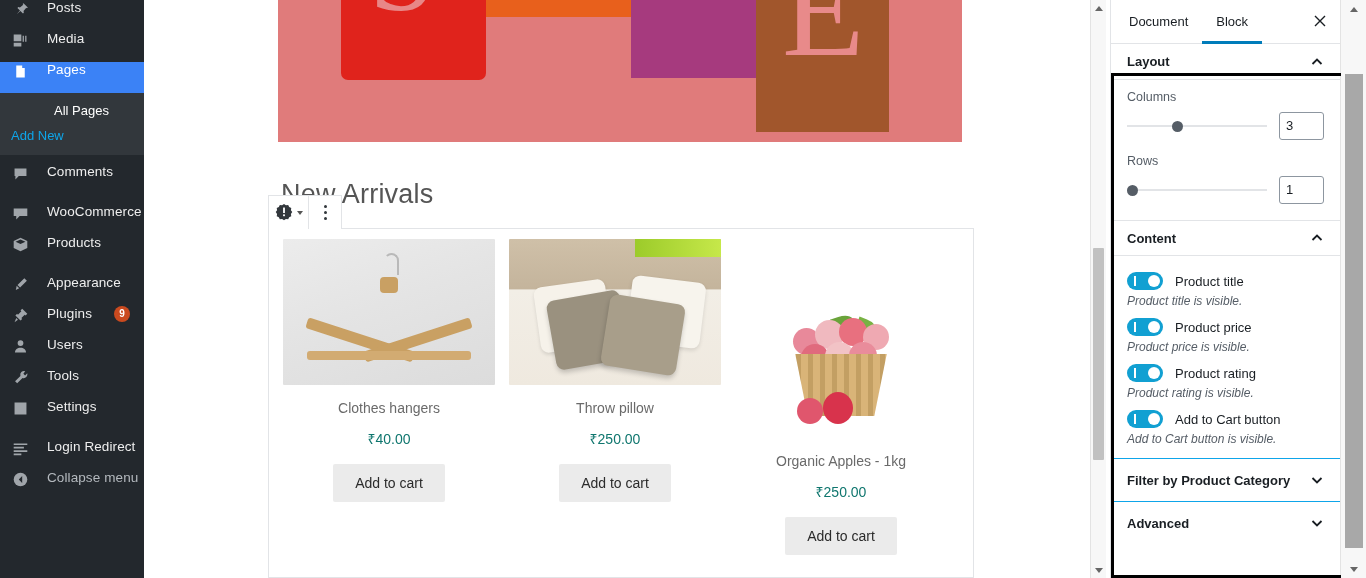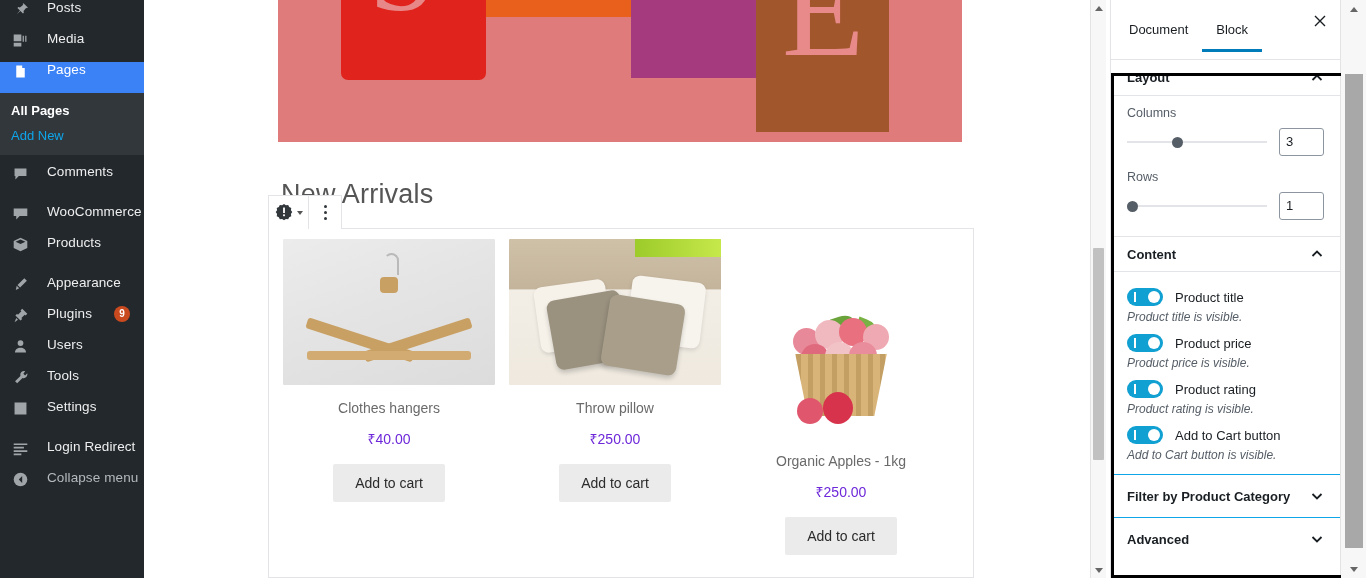--- a/index.html
+++ b/index.html
@@ -25,21 +25,21 @@
     position: absolute; right: -8px; top: 50%; margin-top: -8px;
     width: 0; height: 0;
     border-top: 8px solid transparent; border-bottom: 8px solid transparent;
     border-right: 8px solid #f1f1f1;
   }
   .menu-gap { height: 9px; }
   .submenu { background: #32373c; padding: 5px 0 7px 0; }
   .submenu .sub {
     padding: 3px 0 3px 11px; font-size: 13px; color: #0ea5e9; line-height: 19px;
   }
-  .submenu .sub.current { color: #fff; font-weight: bold; }
+  .submenu .sub.current { color: #fff; font-weight: normal; margin-left: 43px; }
   .menu-icon {
     width: 19px; height: 19px; display: inline-flex;
     align-items: center; justify-content: center; flex: 0 0 19px;
   }
   .menu-icon svg { width: 17px; height: 17px; fill: #a0a5aa; }
   .menu-item.current .menu-icon svg { fill: #fff; }
   .count-badge {
     display: inline-block; background: #ca4a1f; color: #fff;
     border-radius: 10px; font-size: 10px; line-height: 16px;
     min-width: 16px; height: 16px; text-align: center; padding: 0 4px;
@@ -95,21 +95,21 @@
   .dots i { width: 3px; height: 3px; border-radius: 50%; background: #32373c; display: block; }
 
   .products {
     position: absolute; left: 0; top: 0; width: 100%; height: 100%;
     display: flex; padding: 10px 14px 0 14px; gap: 14px;
   }
   .product { width: 212px; text-align: center; }
   .product.offset { padding-top: 53px; }
   .p-img { width: 100%; height: 146px; border-radius: 1px; overflow:hidden; position: relative; }
   .p-title { margin-top: 15px; font-size: 14px; color: #6a6a6a; }
-  .p-price { margin-top: 13px; font-size: 14px; color: #6d28d9; }
+  .p-price { margin-top: 13px; font-size: 14px; color: #0f766e; }
   .p-cart {
     margin: 16px auto 0 auto; display: inline-block;
     background: #ebebeb; color: #2b2b2b; font-size: 14px;
     padding: 11px 22px; border: none; border-radius: 2px;
   }
 
   
   .img-hanger { background: linear-gradient(160deg,#ececec 0%,#e4e4e4 45%,#dcdcdc 100%); }
   .img-hanger .hook { position:absolute; left:50%; top:14px; width:15px; height:22px; margin-left:-5px;
      border: 2.5px solid #b9b9b9; border-bottom: none; border-radius: 9px 9px 0 0; border-left-color: transparent; }
@@ -153,21 +153,21 @@
     background: #c1c1c1; border-radius: 1px;
   }
 
   
   .panel {
     position: absolute; right: 26px; top: 0; width: 230px; height: 578px;
     background: #fff; border-left: 1px solid #e2e4e7;
     font-size: 13px; color: #191e23;
   }
   .panel-tabs {
-    display: flex; align-items: center; height: 60px;
+    display: flex; align-items: center; height: 44px;
     border-bottom: 1px solid #e2e4e7; padding-left: 4px; position: relative;
   }
   .ptab { padding: 0 14px; height: 44px; line-height: 44px; font-size: 13px; color: #191e23; position: relative; }
   .ptab.active { box-shadow: inset 0 -3px 0 #007cba; font-weight: 500; }
   .panel-close { position:absolute; right: 10px; top: 13px; width: 18px; height: 18px; }
   .panel-close svg { width: 16px; height: 16px; stroke: #191e23; }
 
   .panel-section-head {
     display: flex; align-items: center; justify-content: space-between;
     height: 36px; padding: 0 16px; font-size: 13px; font-weight: bold; color: #191e23;

